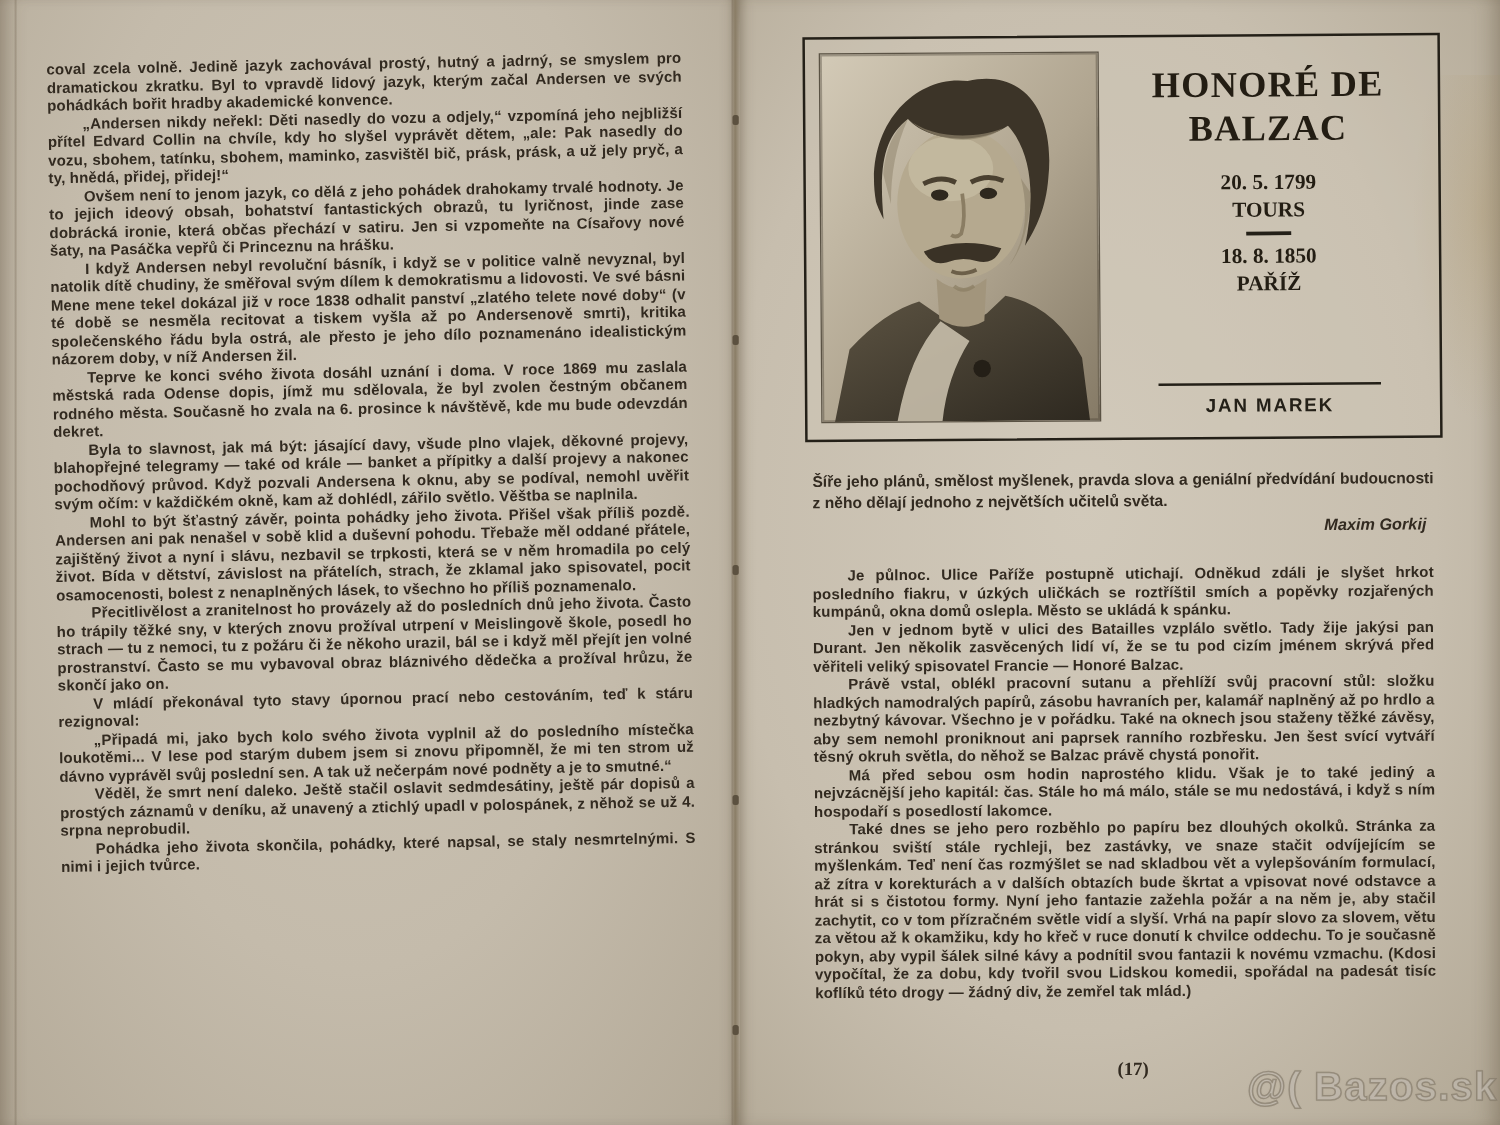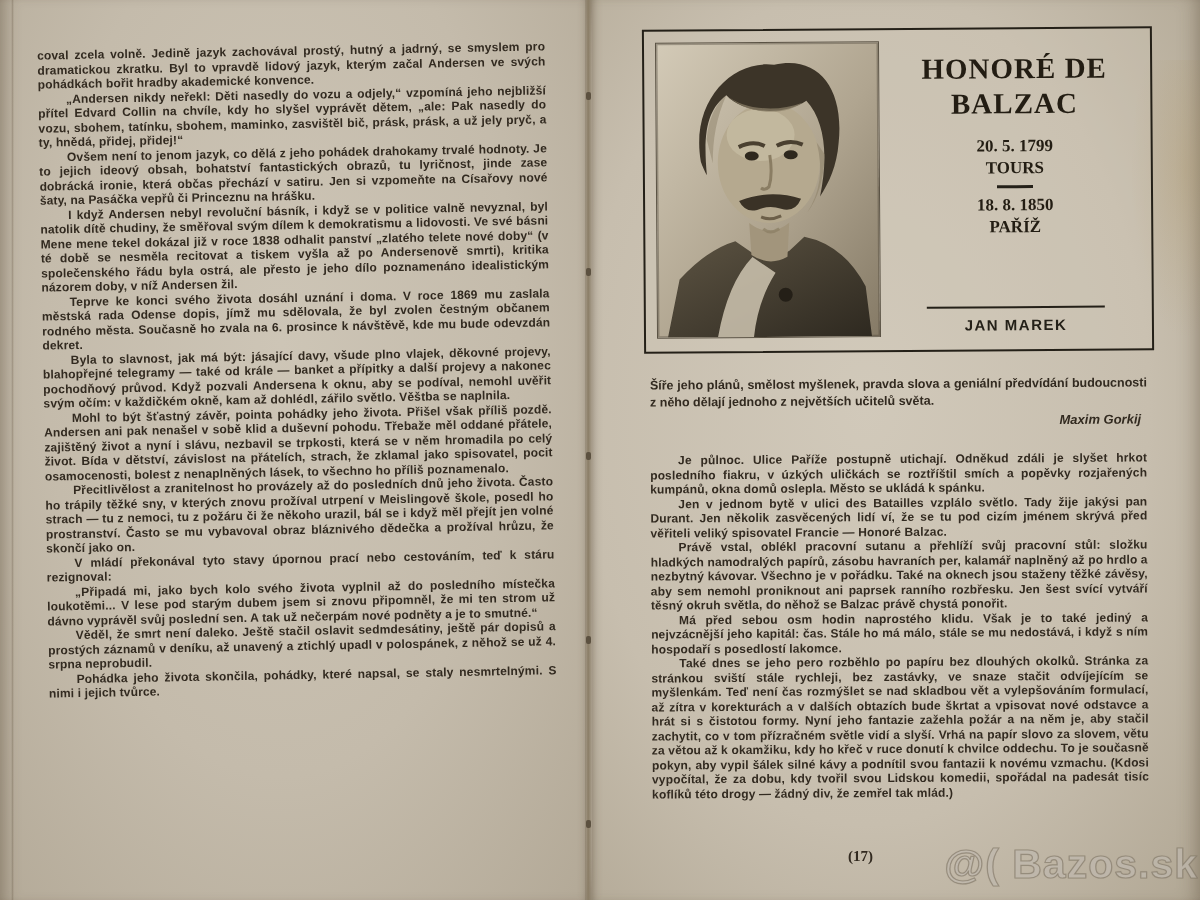--- a/index.html
+++ b/index.html
@@ -25,21 +25,21 @@
   
   .page-text{position:absolute;color:#322a20;font-weight:bold;font-size:12px;line-height:14.5px;
     letter-spacing:.15px;text-align:justify;}
   .left-text{left:37px;top:44px;width:508px;transform:rotate(-1.05deg);transform-origin:50% 0;}
   .right-text{left:650px;top:452px;width:497px;transform:rotate(-0.35deg);transform-origin:50% 0;}
   .para{margin:0;text-indent:28px;}
   [data-bind-list="left_page.paragraphs"] .para:first-child{text-indent:0;}
 
   .pagenum{position:absolute;font-family:"Liberation Serif",serif;font-weight:bold;font-size:15px;color:#322a20;text-align:center;}
   .pagenum-left{left:37px;top:838px;width:508px;}
-  .pagenum-right{left:612px;top:848px;width:497px;}
+  .pagenum-right{left:658px;top:848px;width:497px;}
 
   
   .header-box{position:absolute;left:643px;top:28px;width:506px;height:320px;border:2px solid #242018;
     transform:rotate(-0.4deg);background:rgba(210,202,188,.25);}
   .portrait{position:absolute;left:12px;top:12px;width:222px;height:294px;outline:1px solid #5a5244;overflow:hidden;}
   .portrait svg{display:block;width:100%;height:100%;}
   .header-right{position:absolute;left:240px;top:0;width:260px;height:316px;text-align:center;
     font-family:"Liberation Serif",serif;color:#231d13;}
   .hdr-title{margin-top:22px;font-size:29px;line-height:35px;font-weight:bold;letter-spacing:1px;}
   .hdr-title span{display:block;}
@@ -48,21 +48,21 @@
   .hdr-author{position:absolute;left:0;bottom:12px;width:100%;}
   .hdr-rule-wide{width:178px;height:2px;background:#242018;margin:0 auto 8px auto;}
   .hdr-author-name{font-family:"Liberation Sans",sans-serif;font-weight:bold;font-size:15px;letter-spacing:1.5px;color:#242018;}
 
   
   .quote-block{position:absolute;left:650px;top:376px;width:497px;color:#322a20;
     font-weight:bold;font-size:12.5px;line-height:17px;text-align:justify;transform:rotate(-0.35deg);}
   .quote-attr{text-align:right;font-style:italic;font-size:13px;margin-top:2px;padding-right:6px;}
 
   
-  .watermark{position:absolute;right:2px;bottom:12px;font-size:41px;font-weight:bold;letter-spacing:1px;
+  .watermark{position:absolute;right:2px;bottom:12px;font-size:32px;font-weight:bold;letter-spacing:1px;
     color:rgba(248,244,235,.42);-webkit-text-stroke:1.2px rgba(125,115,98,.6);
     text-shadow:0 0 1px rgba(110,100,85,.5);white-space:nowrap;}
 </style>
 </head>
 <body>
 
 <div class="photo">
 
   <div class="page page-left">
     <div class="crease"></div>

